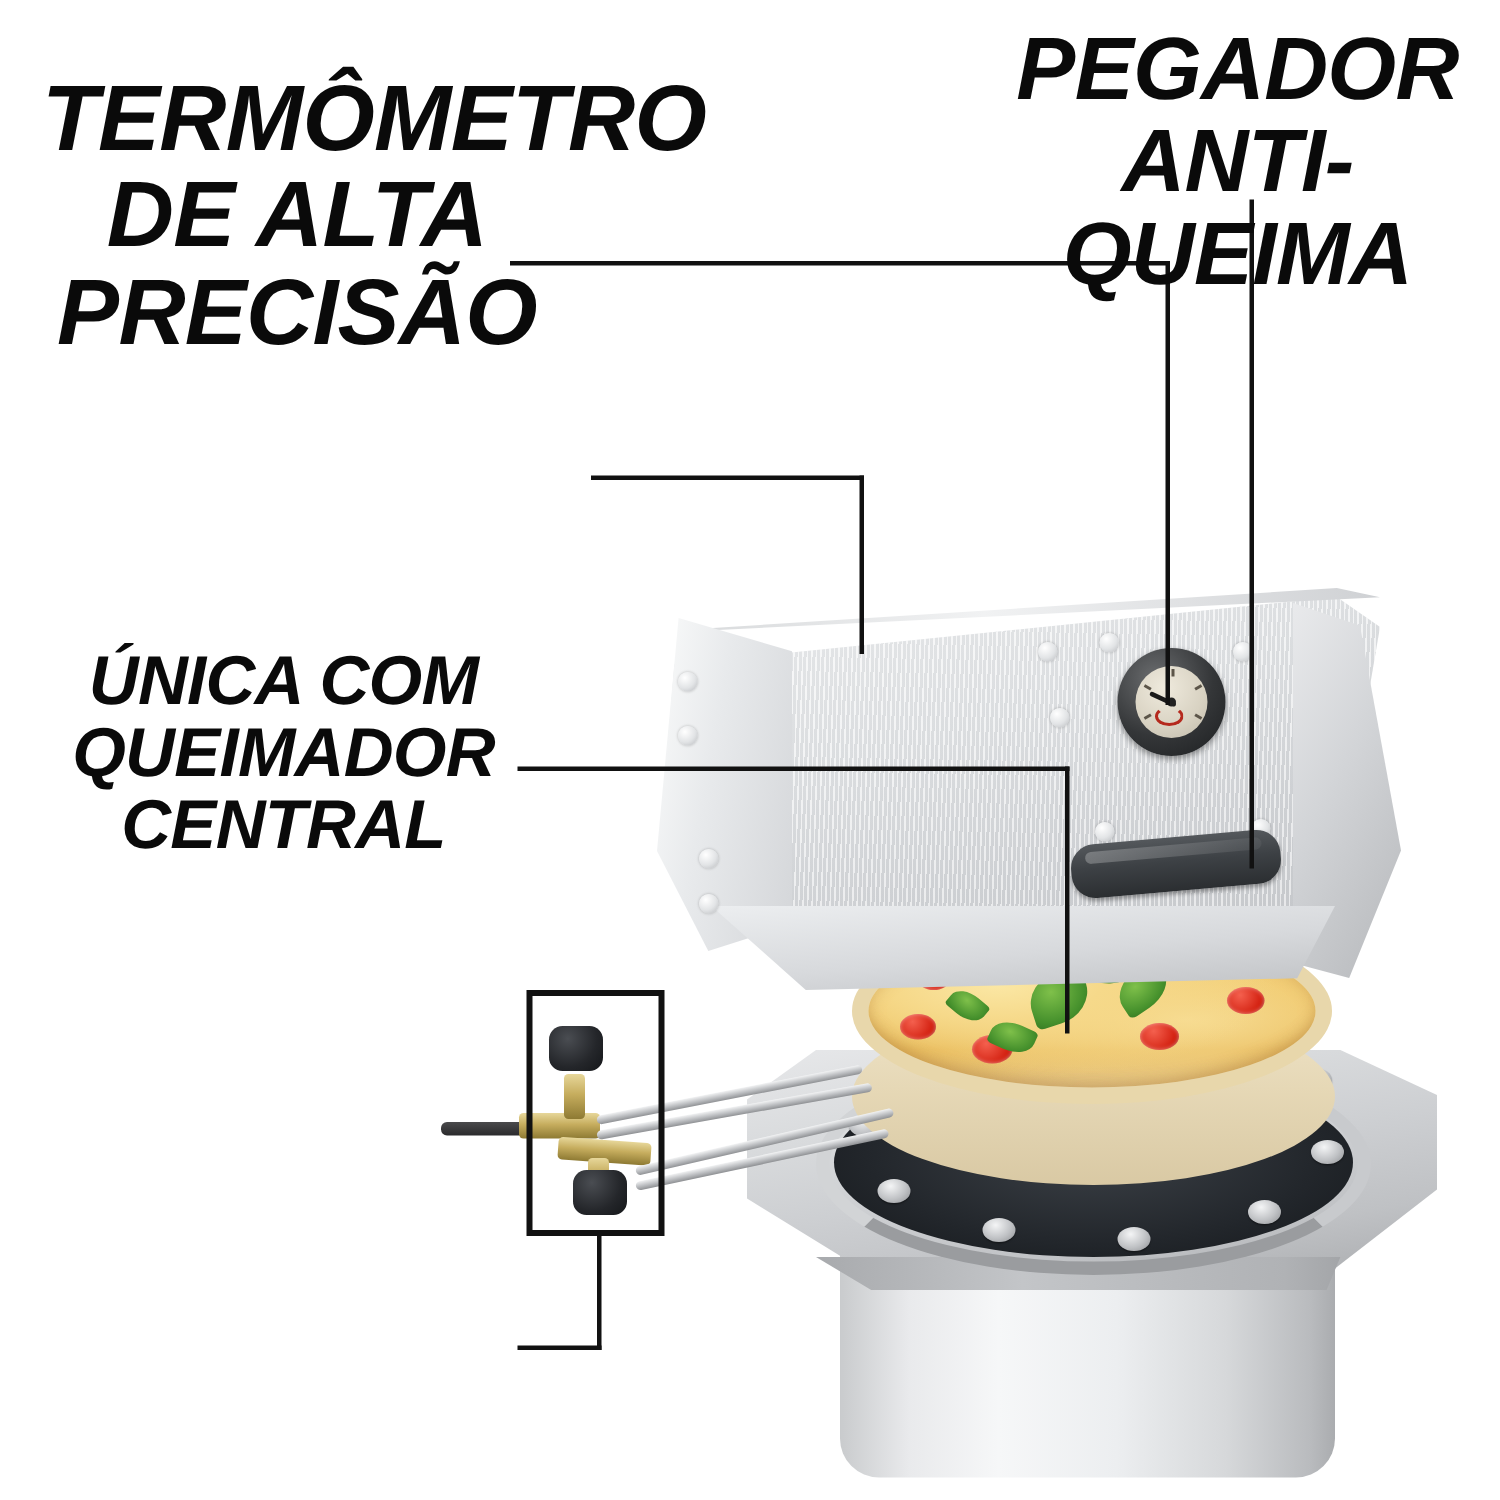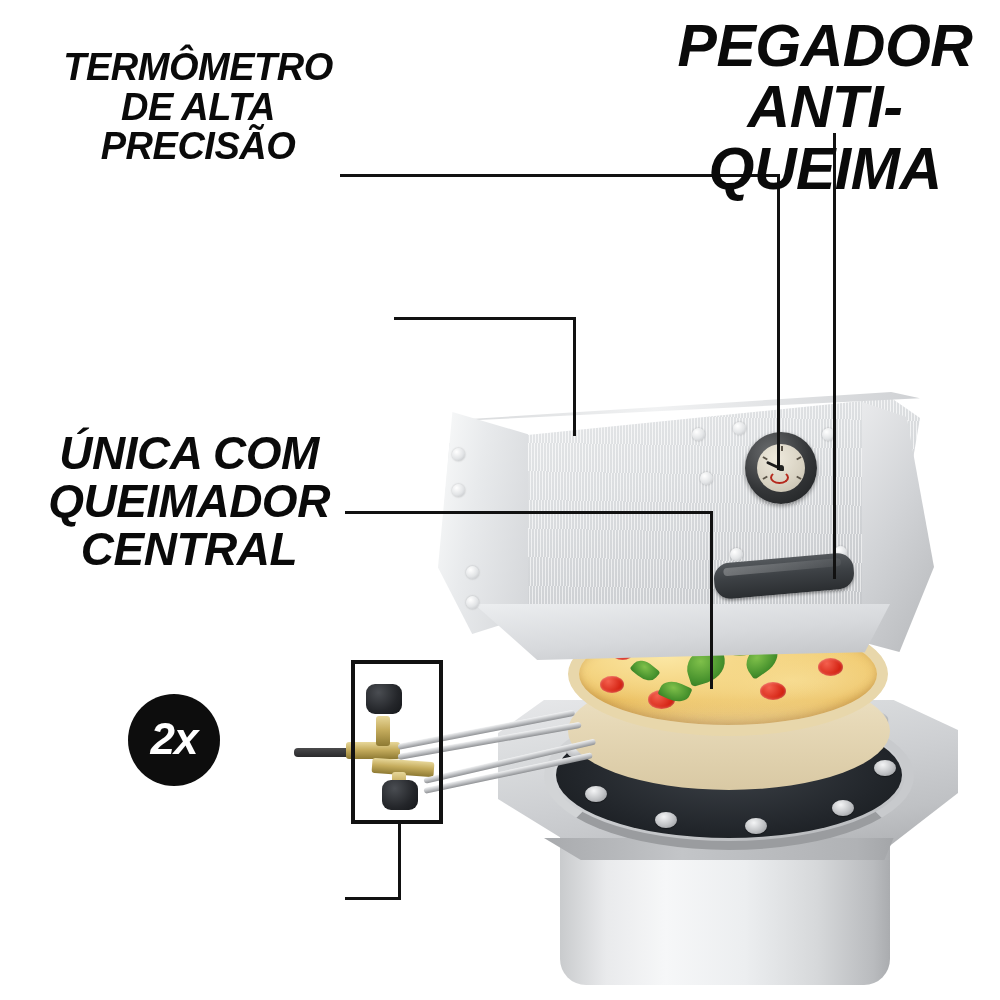--- a/index.html
+++ b/index.html
@@ -419,30 +419,27 @@
   <div class="leader h" style="left:394px; top:317px; width:182px;"></div>
   <div class="leader v" style="left:573px; top:317px; height:119px;"></div>
 
   <div class="leader h" style="left:345px; top:511px; width:368px;"></div>
   <div class="leader v" style="left:710px; top:511px; height:178px;"></div>
 
   <div class="hl-box" style="left:351px; top:660px; width:92px; height:164px;"></div>
   <div class="leader v" style="left:398px; top:824px; height:76px;"></div>
   <div class="leader h" style="left:345px; top:897px; width:56px;"></div>
 
-  <div class="callout ta-center" style="left:28px; top:48px; width:340px; font-size:38px;">TERMÔMETRO
+  <div class="callout ta-center" style="left:28px; top:48px; width:340px; font-size:62px;">TERMÔMETRO
 DE ALTA
 PRECISÃO</div>
 
   <div class="callout ta-center" style="left:660px; top:16px; width:330px; font-size:59px;">PEGADOR
 ANTI-QUEIMA</div>
 
 
   <div class="callout ta-center" style="left:24px; top:430px; width:330px; font-size:46px;">ÚNICA COM
 QUEIMADOR
 CENTRAL</div>
 
-  <div class="badge-2x" style="left:128px; top:694px; width:92px; height:92px;">
-    <span>2x</span>
-  </div>
 
 
 </div>
 
 </body></html>

